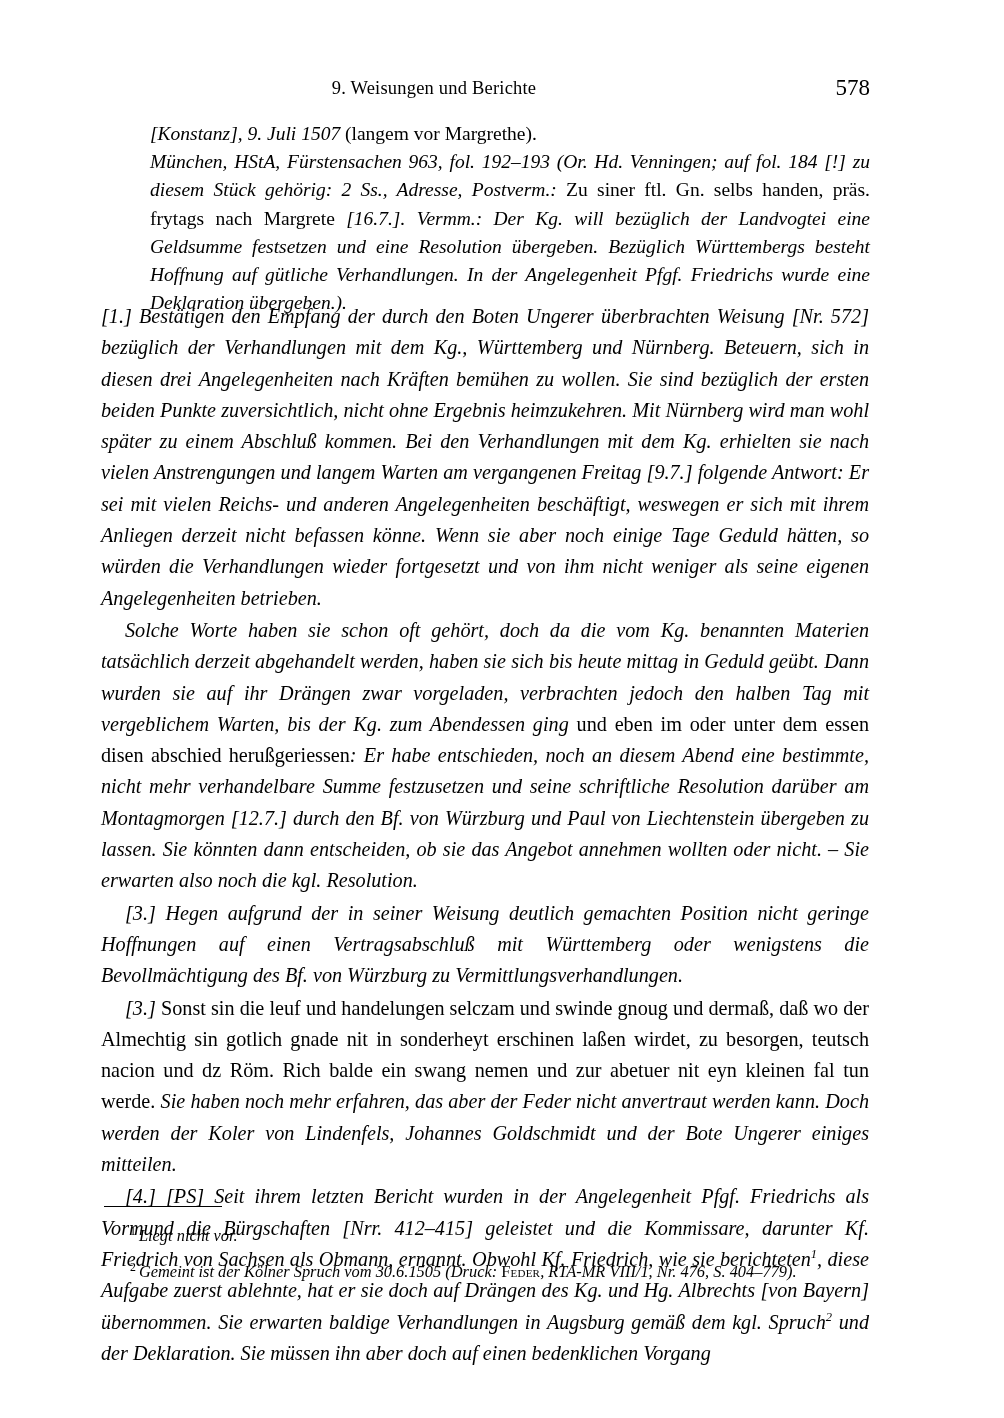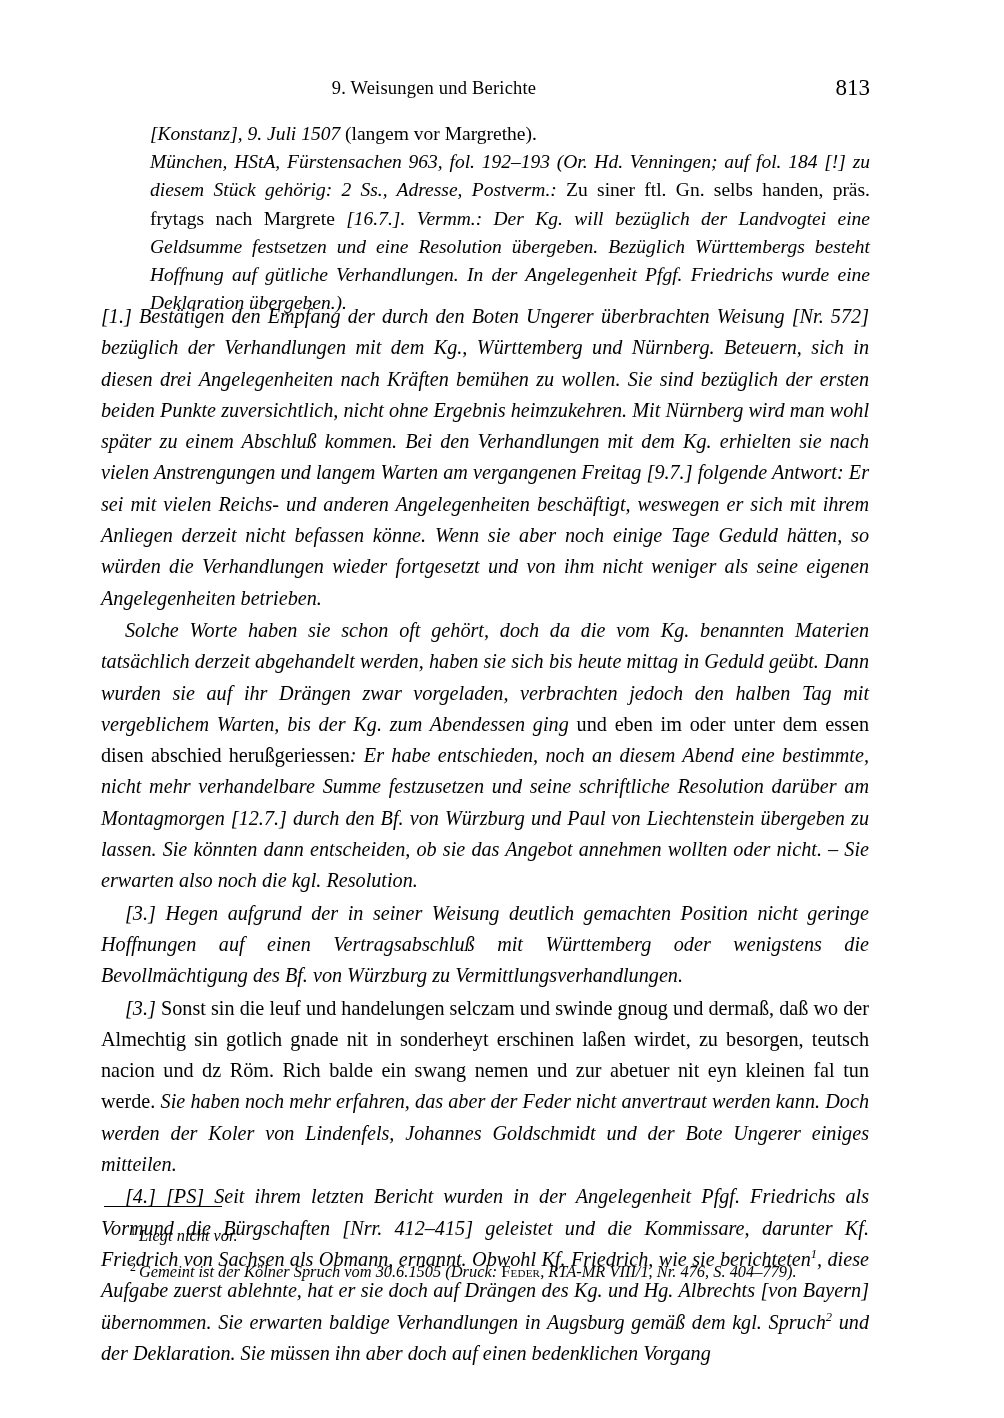--- a/index.html
+++ b/index.html
@@ -120,21 +120,21 @@
     letter-spacing: 0.2px;
   }
 </style>
 </head>
 <body>
 
 <div class="page">
 
   <div class="runhead">
     <div class="runhead-title">9. Weisungen und Berichte</div>
-    <div class="runhead-page">813</div>
+    <div class="runhead-page">578</div>
   </div>
 
   <div class="srcblock">
     <span>[Konstanz], 9. Juli 1507</span><span class="rm"> (langem vor Margrethe).</span><br>
     <span>München, HStA, Fürstensachen 963, fol. 192–193 (Or. Hd. Venningen; auf fol. 184 [!] zu diesem Stück gehörig: 2 Ss., Adresse, Postverm.:</span><span class="rm"> Zu siner ftl. Gn. selbs handen, präs. frytags nach Margrete </span><span>[16.7.]. Vermm.: Der Kg. will bezüglich der Landvogtei eine Geldsumme festsetzen und eine Resolution übergeben. Bezüglich Württembergs besteht Hoffnung auf gütliche Verhandlungen. In der Angelegenheit Pfgf. Friedrichs wurde eine Deklaration übergeben.).</span>
   </div>
 
   <div class="body">
 
     <p class="para">[1.] Bestätigen den Empfang der durch den Boten Ungerer überbrachten Weisung [Nr. 572] bezüglich der Verhandlungen mit dem Kg., Württemberg und Nürnberg. Beteuern, sich in diesen drei Angelegenheiten nach Kräften bemühen zu wollen. Sie sind bezüglich der ersten beiden Punkte zuversichtlich, nicht ohne Ergebnis heimzukehren. Mit Nürnberg wird man wohl später zu einem Abschluß kommen. Bei den Verhandlungen mit dem Kg. erhielten sie nach vielen Anstrengungen und langem Warten am vergangenen Freitag [9.7.] folgende Antwort: Er sei mit vielen Reichs- und anderen Angelegenheiten beschäftigt, weswegen er sich mit ihrem Anliegen derzeit nicht befassen könne. Wenn sie aber noch einige Tage Geduld hätten, so würden die Verhandlungen wieder fortgesetzt und von ihm nicht weniger als seine eigenen Angelegenheiten betrieben.</p>

